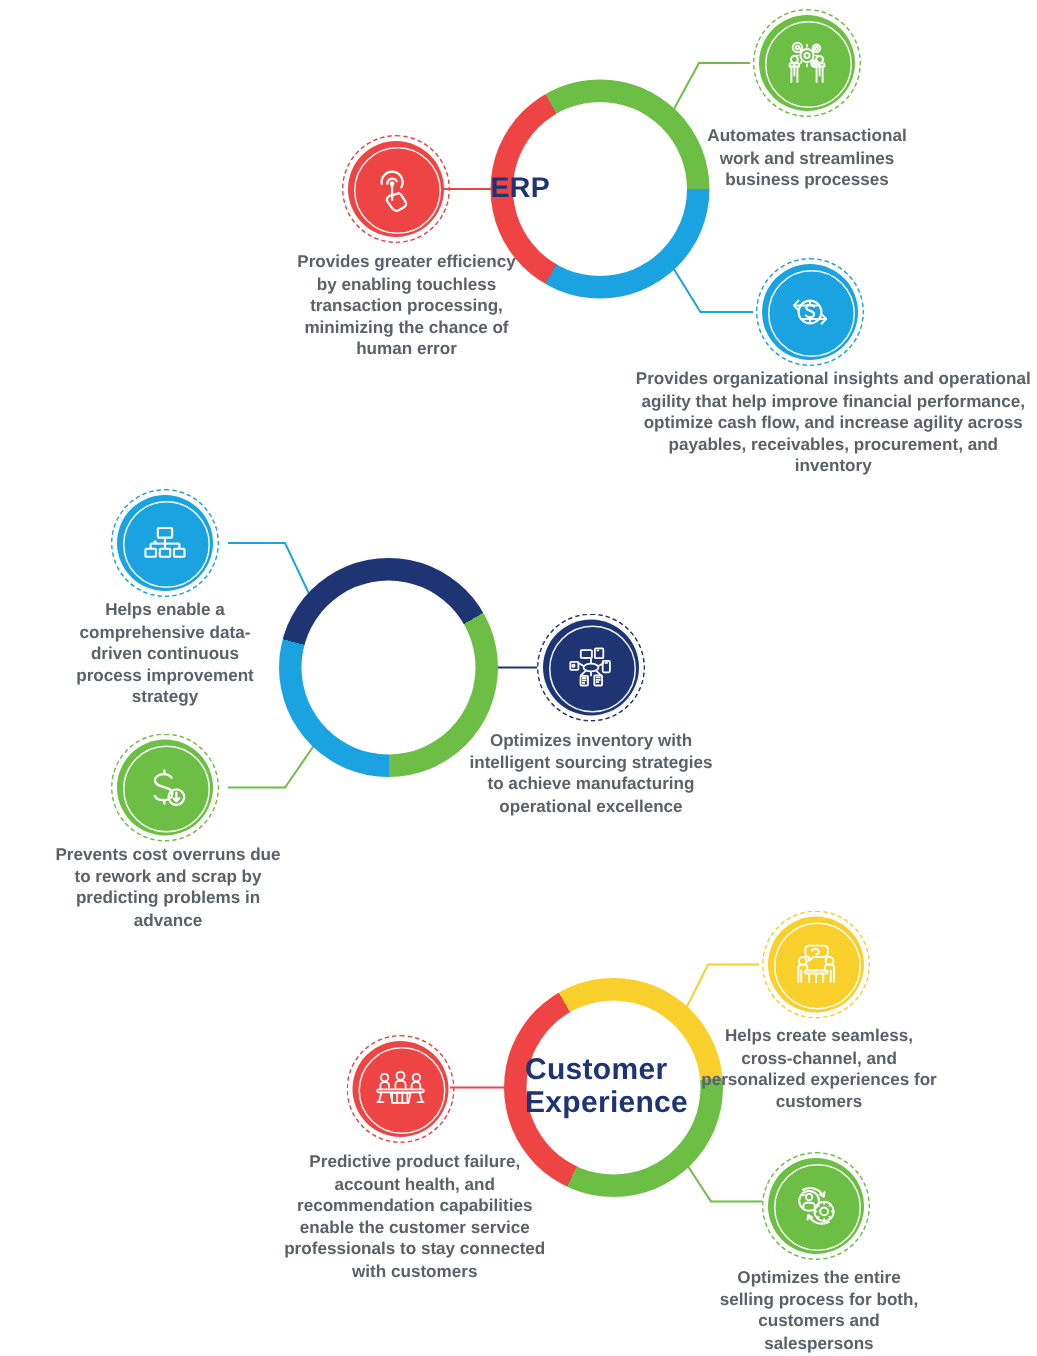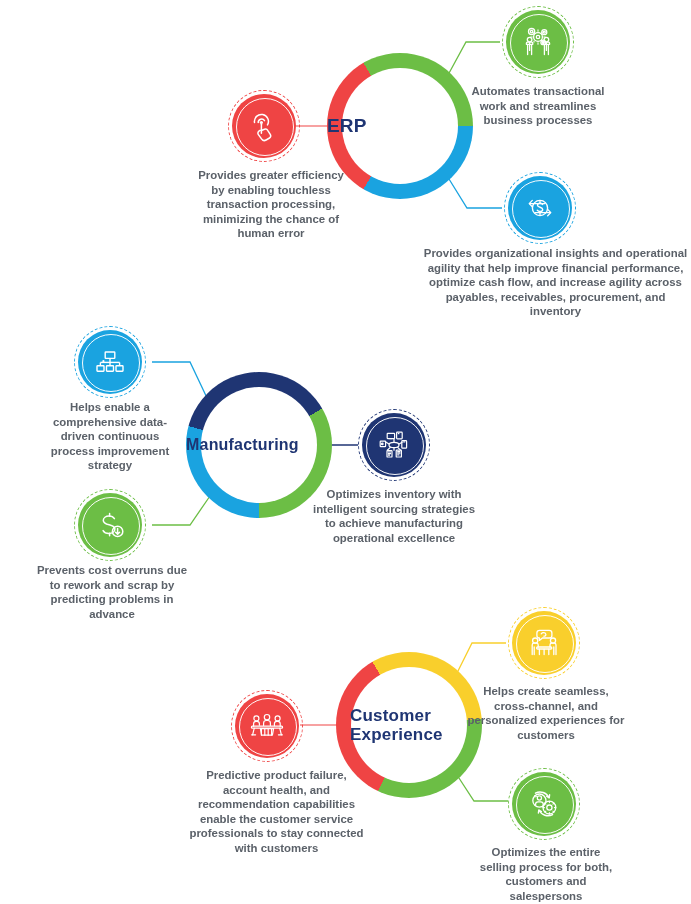--- a/index.html
+++ b/index.html
@@ -124,21 +124,20 @@
   </div>
   <div class="caption" style="left:423px;top:246px;width:265px;">Provides organizational insights and operational agility that help improve financial performance, optimize cash flow, and increase agility across payables, receivables, procurement, and inventory</div>
 
   <div class="donut" style="left:186px;top:372px;width:146px;height:146px;
        background:conic-gradient(from 0deg,
          #1f3573 0deg 60deg,
          #6cbe45 60deg 180deg,
          #1aa3e0 180deg 285deg,
          #1f3573 285deg 360deg);">
     <div class="hole" style="left:15px;top:15px;width:116px;height:116px;"></div>
-    <div class="label" style="font-size:16px;">Manufacturing</div>
   </div>
 
   <div class="badge" style="left:74px;top:326px;width:72px;height:72px;">
     <div class="ring-dash" style="border-color:#1aa3e0;"></div>
     <div class="disc" style="left:4px;top:4px;width:64px;height:64px;background:#1aa3e0;"></div>
     <div class="inner-ring" style="left:8px;top:8px;width:56px;height:56px;"></div>
     <svg width="36" height="36" viewBox="0 0 36 36">
       <g fill="none" stroke="#fff" stroke-width="1.4" stroke-linejoin="round">
         <rect x="13.2" y="8" width="9.6" height="6.4" rx="0.6"></rect>
         <path d="M18 14.4v4"></path>
@@ -193,21 +192,21 @@
   </div>
   <div class="caption" style="left:312px;top:487px;width:164px;text-align:center;">Optimizes inventory with intelligent sourcing strategies to achieve manufacturing operational excellence</div>
 
   <div class="donut" style="left:336px;top:652px;width:146px;height:146px;
        background:conic-gradient(from 0deg,
          #f9cf2c 0deg 85deg,
          #6cbe45 85deg 205deg,
          #ef4444 205deg 330deg,
          #f9cf2c 330deg 360deg);">
     <div class="hole" style="left:15px;top:15px;width:116px;height:116px;"></div>
-    <div class="label" style="font-size:17px;padding:0 14px;">Customer Experience</div>
+    <div class="label" style="font-size:20px;padding:0 14px;">Customer Experience</div>
   </div>
 
   <div class="badge" style="left:231px;top:690px;width:72px;height:72px;">
     <div class="ring-dash" style="border-color:#ef4444;"></div>
     <div class="disc" style="left:4px;top:4px;width:64px;height:64px;background:#ef4444;"></div>
     <div class="inner-ring" style="left:8px;top:8px;width:56px;height:56px;"></div>
     <svg width="42" height="42" viewBox="0 0 42 42">
       <g fill="none" stroke="#fff" stroke-width="1.2" stroke-linecap="round" stroke-linejoin="round">
         <circle cx="10.4" cy="13.4" r="2.5"></circle>
         <circle cx="21" cy="12.2" r="2.7"></circle>

